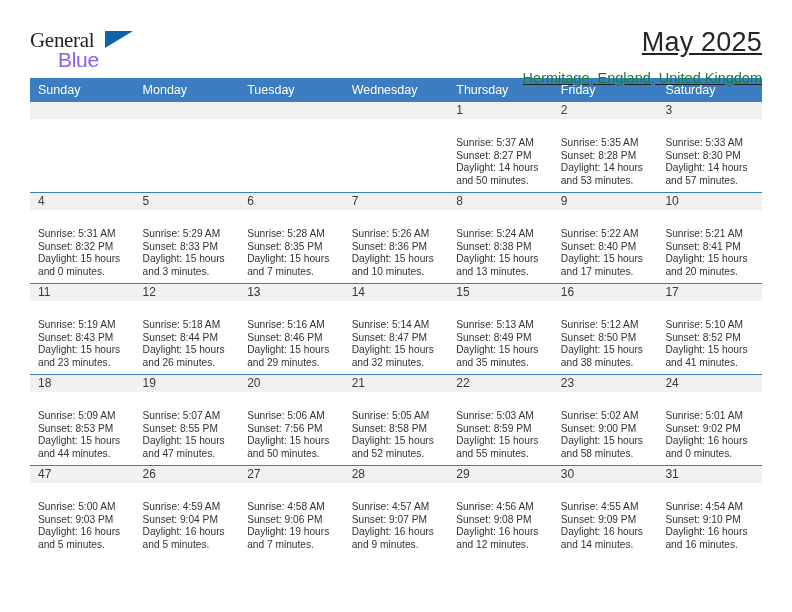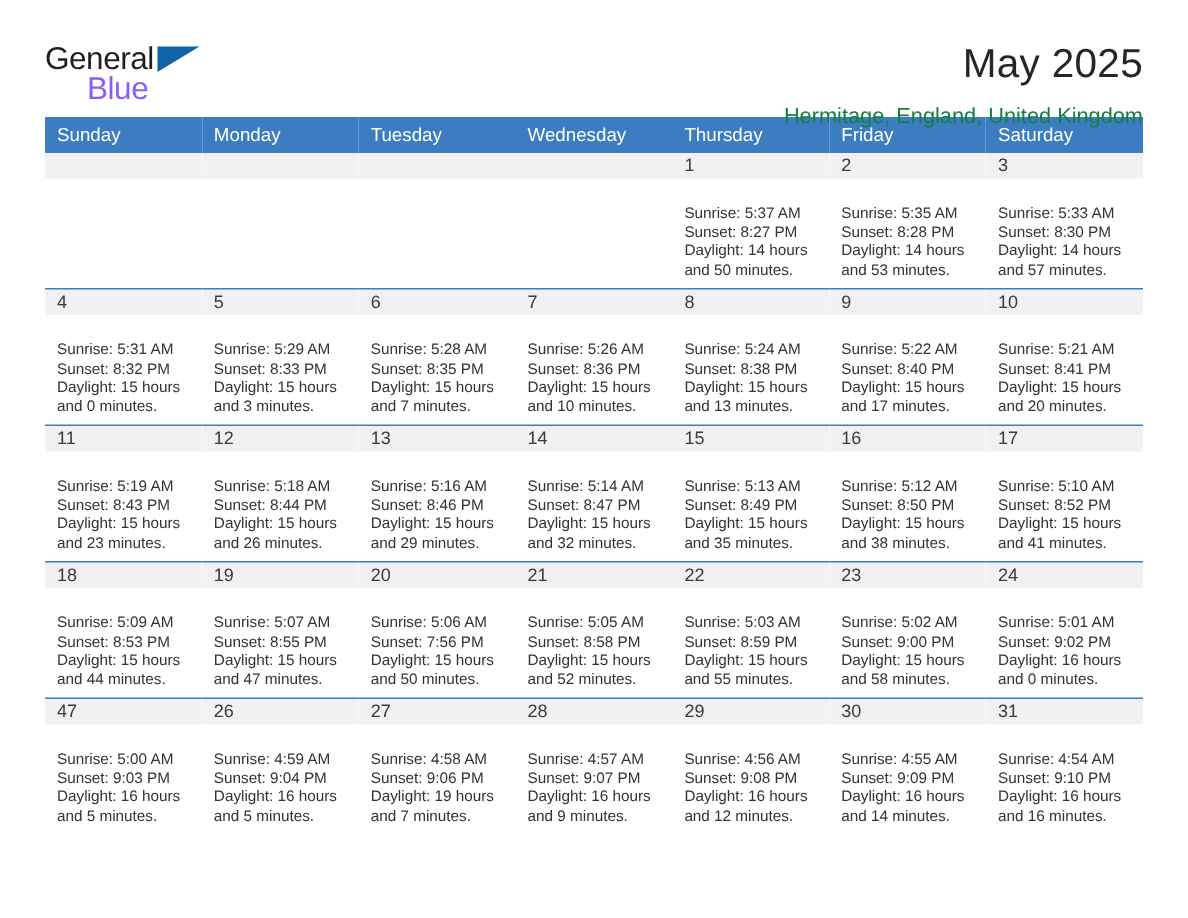--- a/index.html
+++ b/index.html
@@ -37,21 +37,21 @@
     height: 52px;
     flex: 0 0 auto;
   }
   .logo-general {
     position: absolute;
     left: 0;
     top: 2px;
     font-size: 21px;
     letter-spacing: -0.3px;
     color: #231f20;
-    font-family: Liberation Sans, sans-serif;
+    font-family: Liberation Serif, serif;
   }
   .logo-blue {
     position: absolute;
     left: 28px;
     top: 22px;
     font-size: 21px;
     letter-spacing: -0.3px;
     color: #8b5cf6;
     font-family: "Liberation Sans", sans-serif;
   }
@@ -61,20 +61,21 @@
     top: 5px;
     width: 0;
     height: 0;
     border-left: 28px solid #1163a8;
     border-bottom: 17px solid transparent;
   }
   .title-block {
     text-align: right;
     flex: 1 1 auto;
     padding-top: 0px;
+    text-decoration: underline;
   }
   .month-title {
     font-size: 27px;
     color: #262626;
     line-height: 32px;
     font-weight: normal;
     letter-spacing: 0.2px;
   }
   .location {
     font-size: 14.5px;

